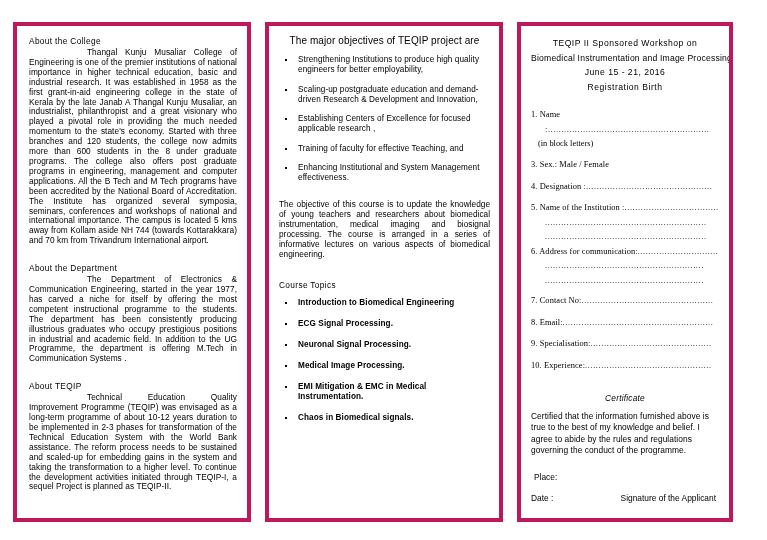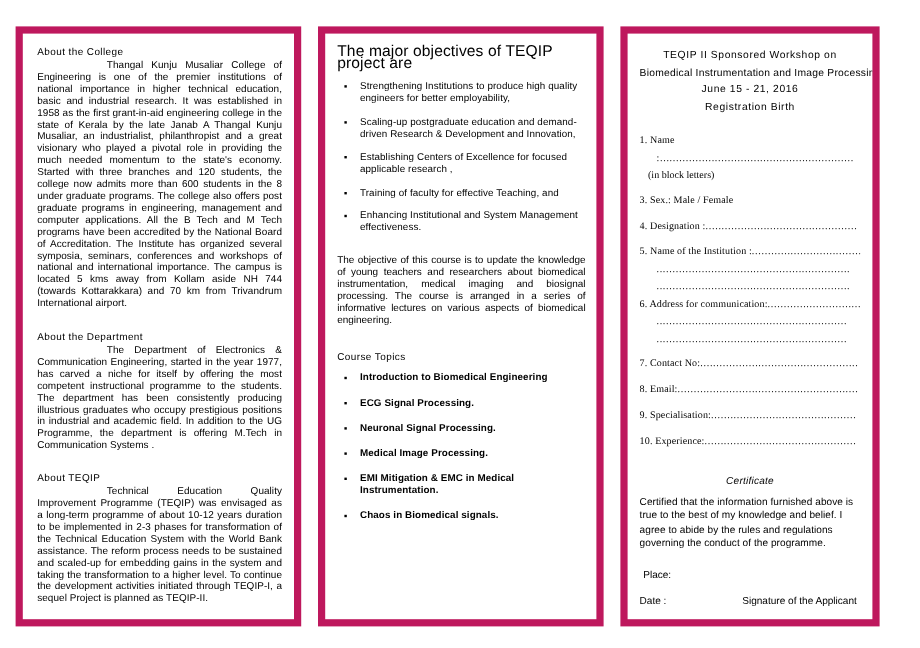--- a/index.html
+++ b/index.html
@@ -17,21 +17,21 @@
   }
   .sheet {
     position: relative;
     width: 767px;
     height: 540px;
     background: #ffffff;
   }
   .panel {
     position: absolute;
     box-sizing: border-box;
-    border: 6px solid #be185d;
+    border: 4px solid #be185d;
     background: #ffffff;
     overflow: hidden;
   }
   #panel-college {
     left: 13px;
     top: 22px;
     width: 238px;
     height: 500px;
     padding: 10px 10px 6px 12px;
   }
@@ -76,22 +76,23 @@
   }
   .gap-lg { height: 17px; }
 
   
   .col-mid {
     font-size: 8.2px;
     line-height: 10px;
   }
   .mid-lead {
     margin: 0 0 9px 0;
-    font-size: 13px;
+    font-size: 10px;
     letter-spacing: 0.1px;
+    text-align: center;
   }
   ul.bullets {
     list-style: none;
     margin: 0;
     padding: 0;
   }
   ul.bullets li {
     position: relative;
     padding-left: 19px;
     margin-bottom: 9px;

